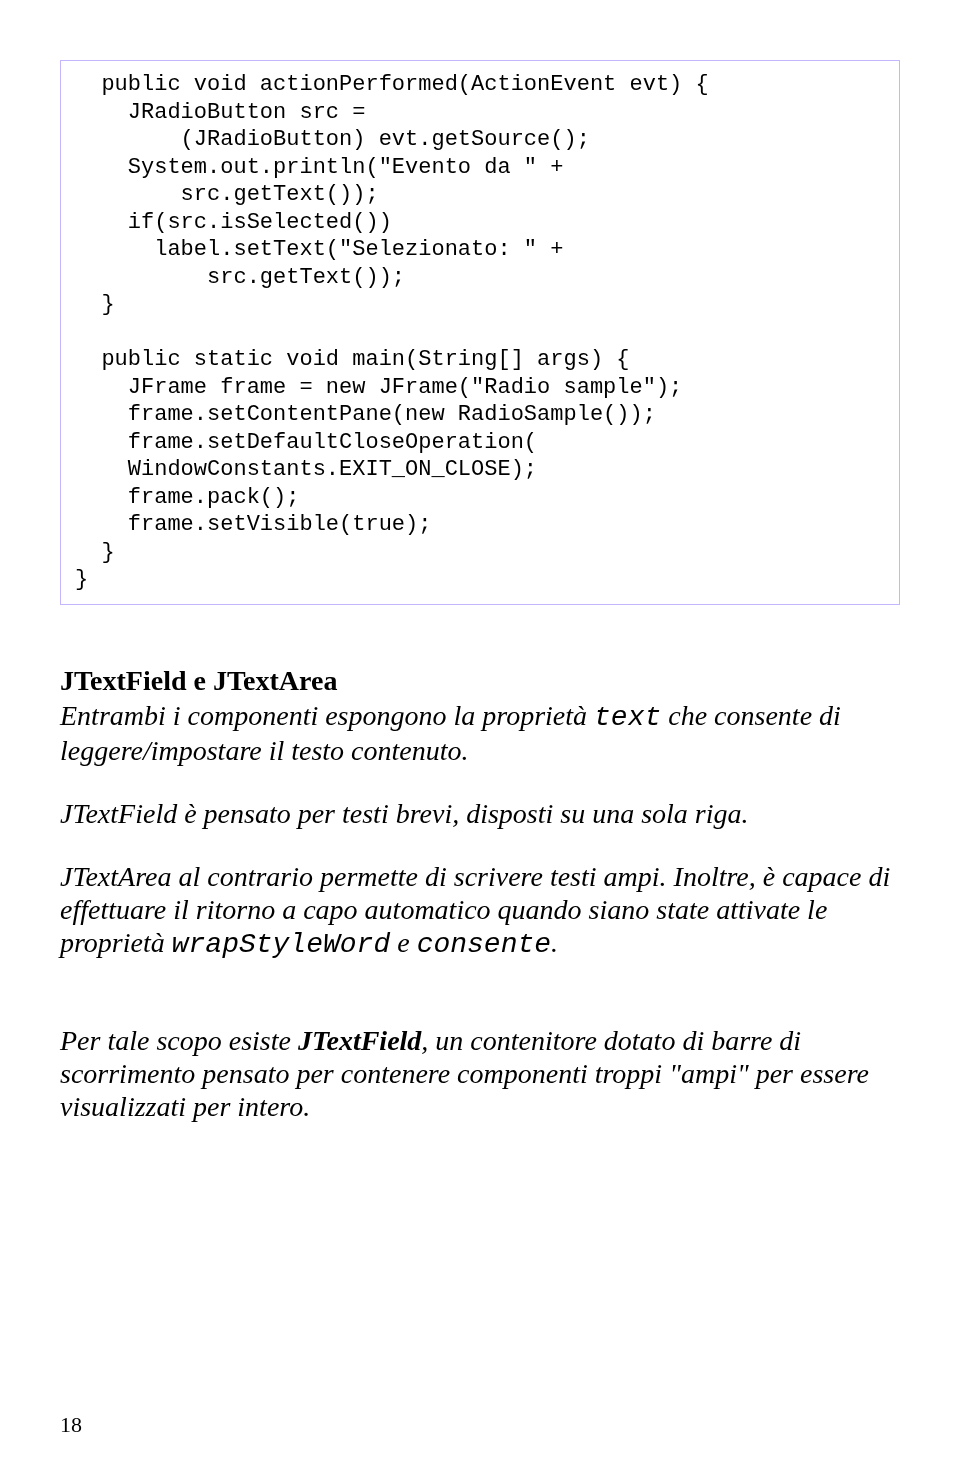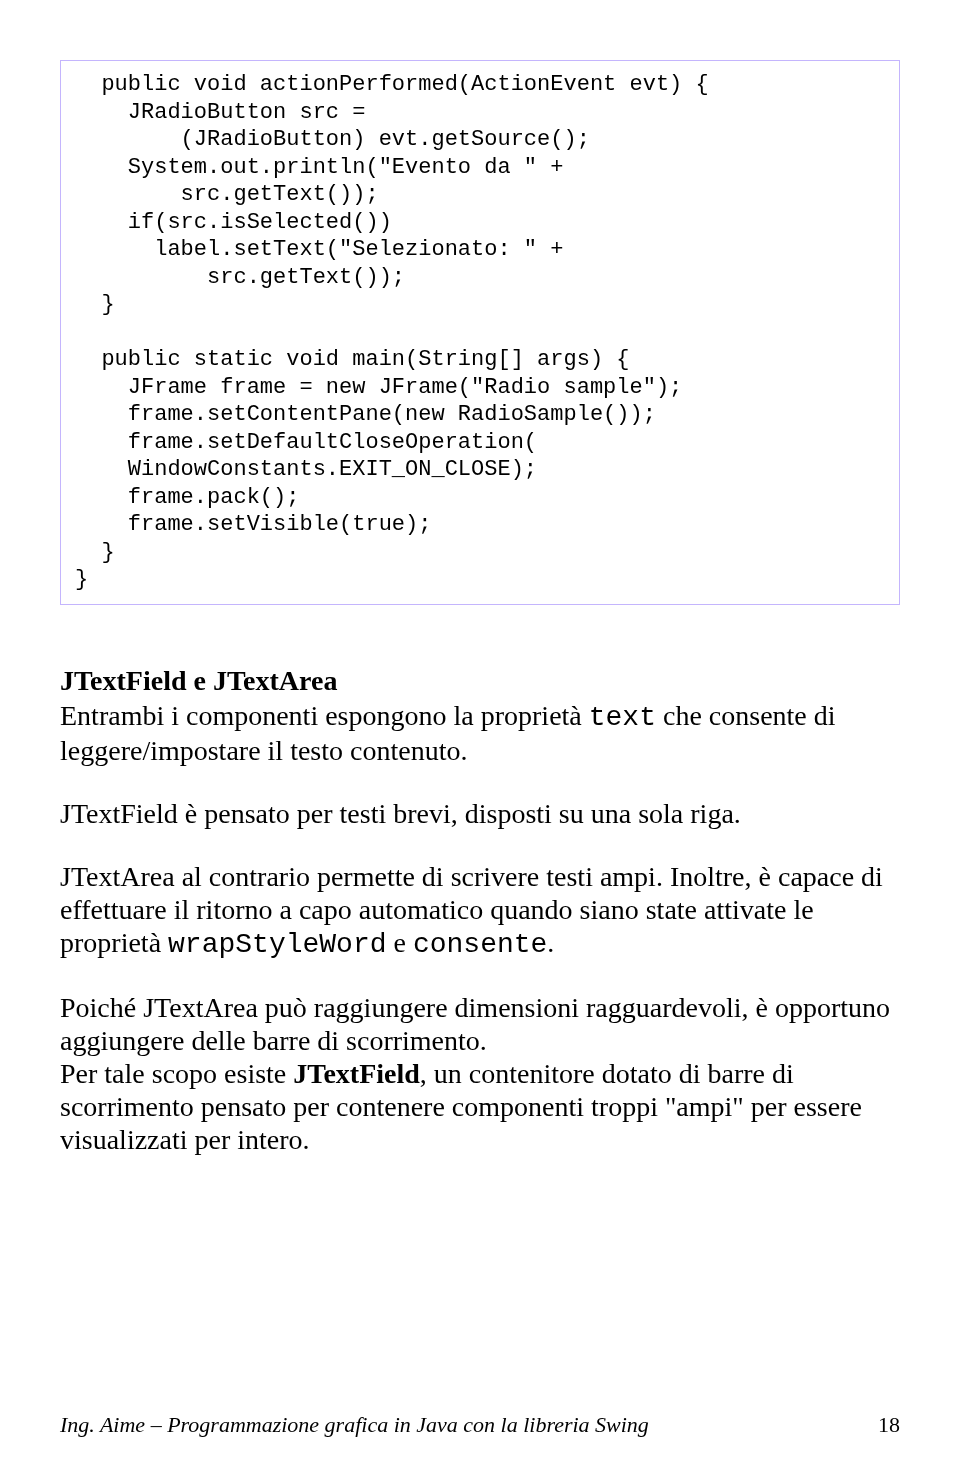--- a/index.html
+++ b/index.html
@@ -24,20 +24,21 @@
   }
   .heading {
     font-size: 28px;
     font-weight: bold;
     margin-bottom: 2px;
   }
   .para {
     font-size: 28px;
     line-height: 1.18;
     margin-bottom: 30px;
+    font-style: italic;
   }
   .mono {
     font-family: "Courier New", Courier, monospace;
   }
   .footer {
     position: absolute;
     bottom: 40px;
     left: 60px;
     right: 60px;
     display: flex;
@@ -78,20 +79,19 @@
   <span>Entrambi i componenti espongono la proprietà </span><span class="mono">text</span><span>  che consente di leggere/impostare il testo contenuto.</span>
 </div>
 
 <div class="para">JTextField è pensato per testi brevi, disposti su una sola riga.</div>
 
 <div class="para">
   <span>JTextArea al contrario permette di scrivere testi ampi. Inoltre, è capace di effettuare il ritorno a capo automatico quando siano state attivate le proprietà </span><span class="mono">wrapStyleWord</span><span> e </span><span class="mono">consente</span><span>.</span>
 </div>
 
 <div class="para">
-  <span>Poiché JTextArea può raggiungere dimensioni ragguardevoli, è opportuno aggiungere delle barre di scorrimento.</span><br>
+  <br>
   <span>Per tale scopo esiste </span><b>JTextField</b><span>, un contenitore dotato di barre di scorrimento pensato per contenere componenti troppi "ampi" per essere visualizzati per intero.</span>
 </div>
 
 <div class="footer">
-  <span>Ing. Aime – Programmazione grafica in Java con la libreria Swing</span>
   <span class="page">18</span>
 </div>
 
 </body></html>

